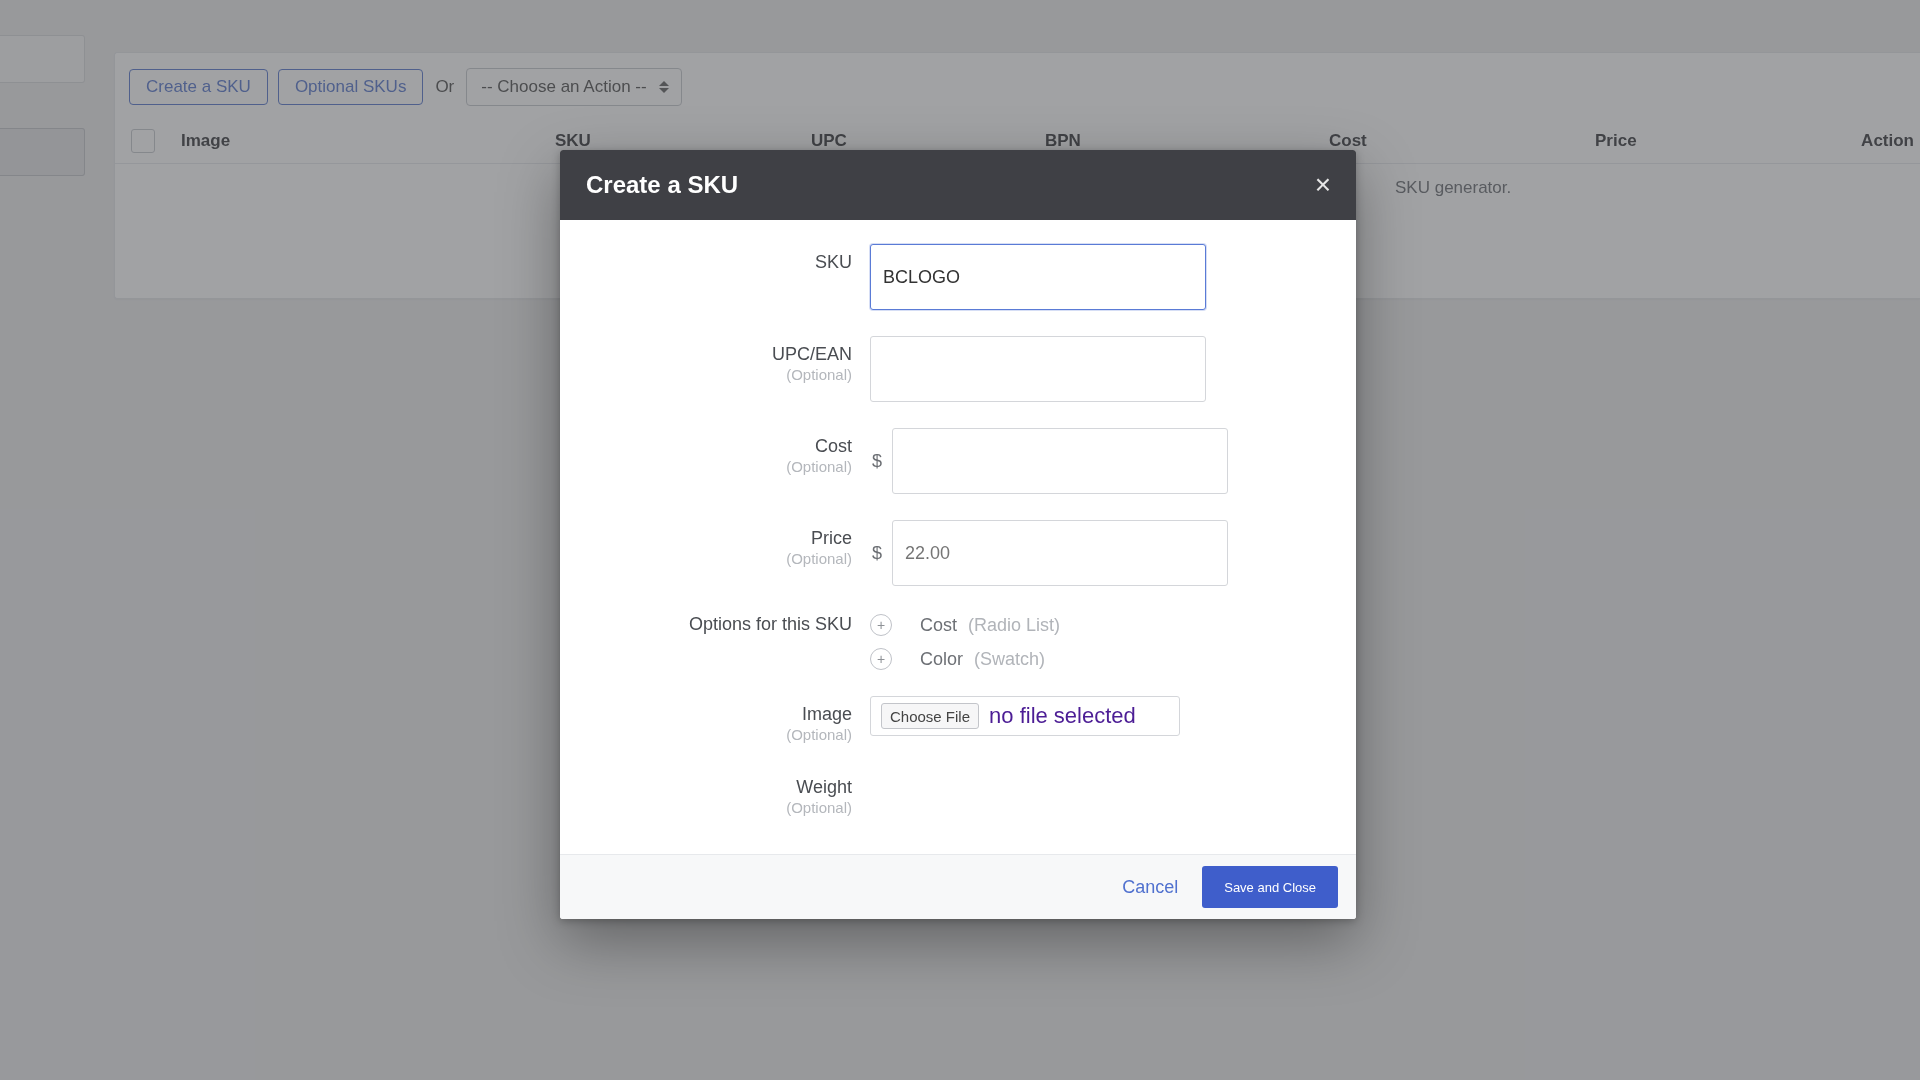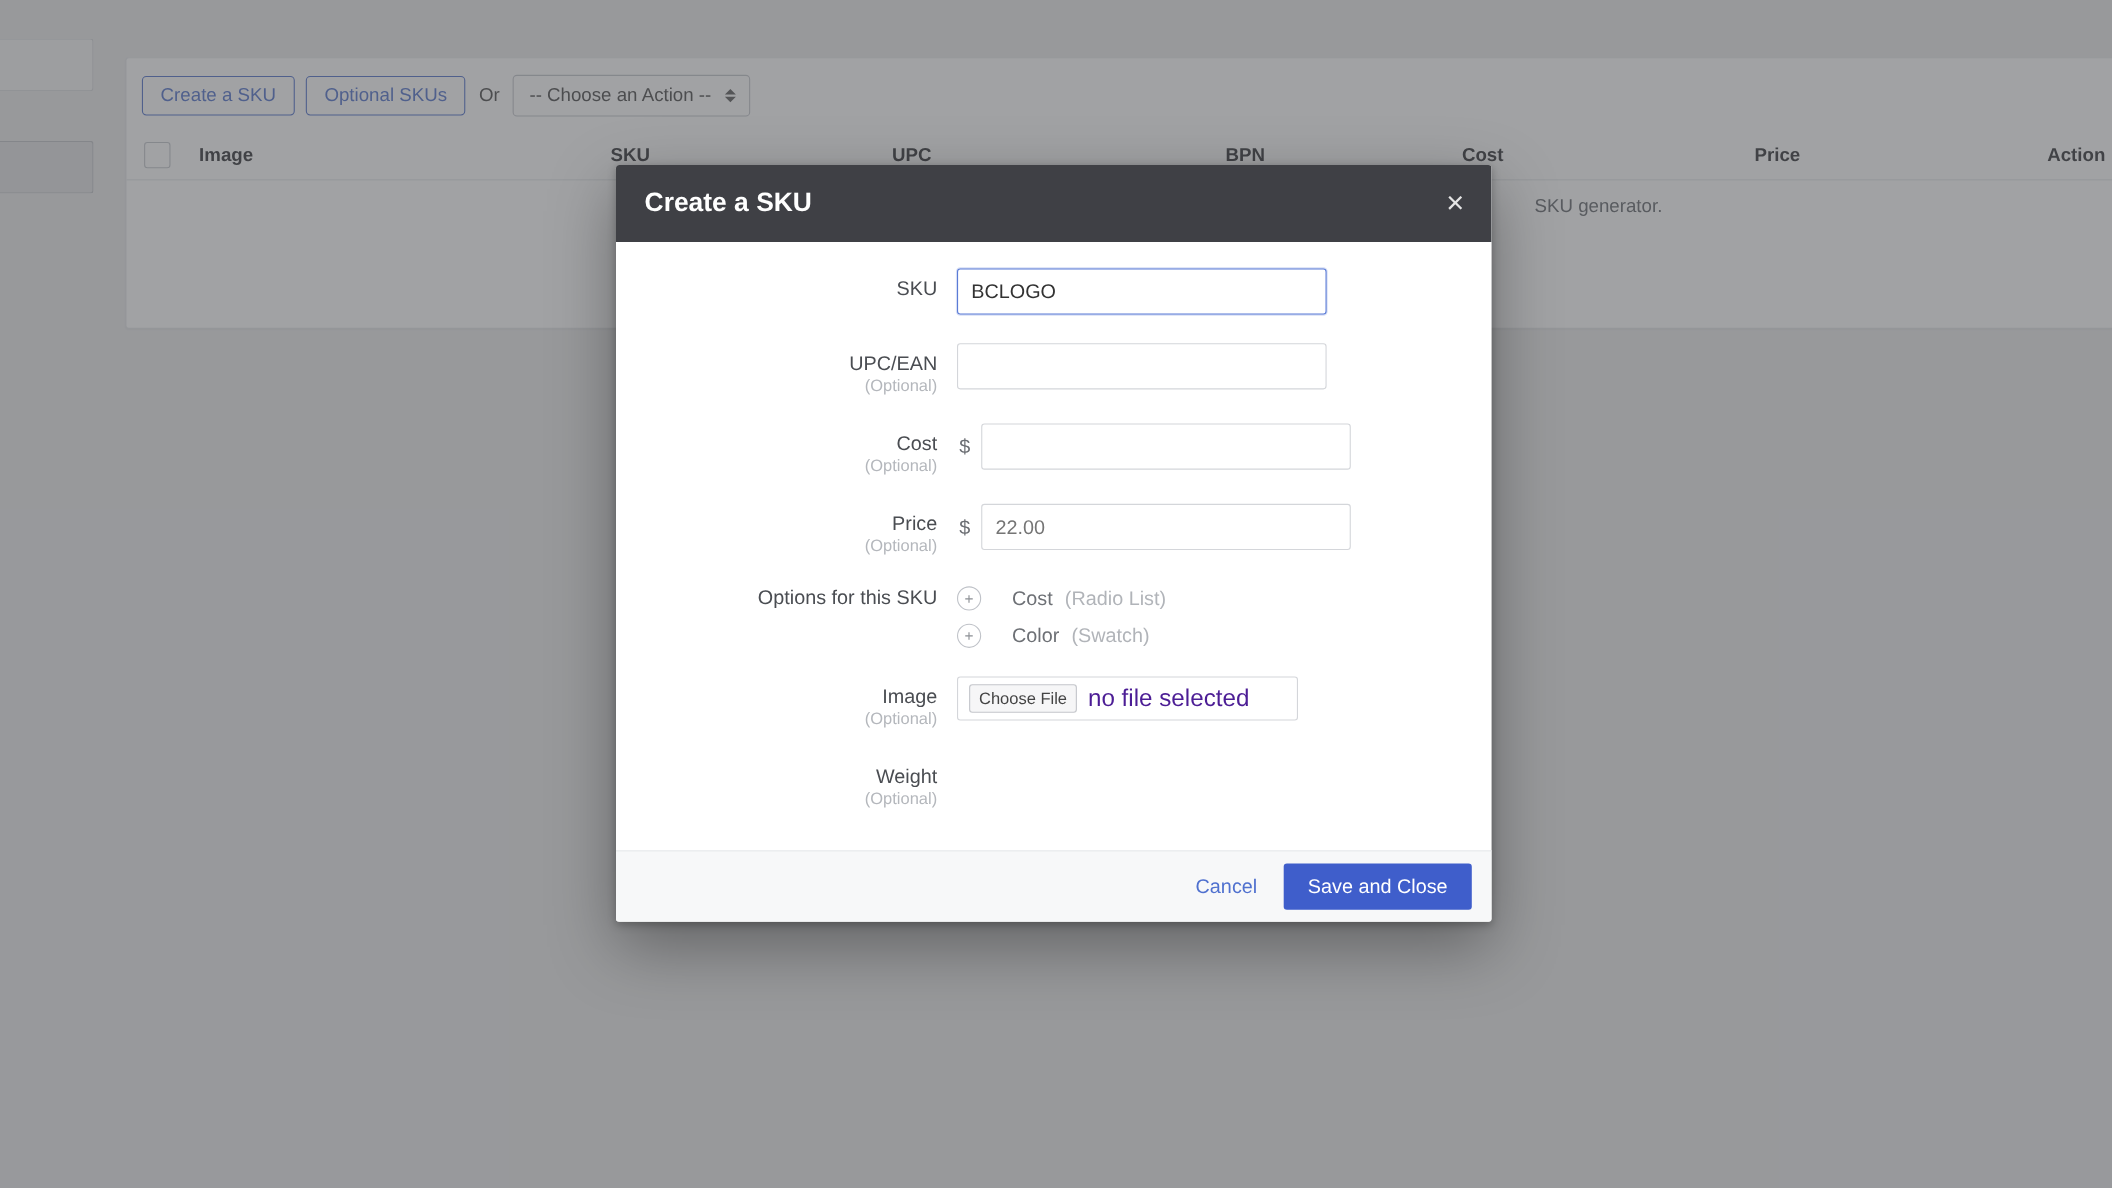--- a/index.html
+++ b/index.html
@@ -127,21 +127,21 @@
     border-radius: 3px;
     background: #fff;
     flex: none;
   }
   .thead .col { flex: none; }
 
   
   .col-image  { position:absolute; left: 66px; }
   .col-sku    { position:absolute; left: 440px; }
   .col-upc    { position:absolute; left: 696px; }
-  .col-bpn    { position:absolute; left: 999px; }
+  .col-bpn    { position:absolute; left: 930px; }
   .col-cost   { position:absolute; left: 1214px;}
   .col-price  { position:absolute; left: 1480px;}
   .col-action { position:absolute; right: 0; padding-right:6px;}
 
   .hint-row {
     position: relative;
     height: 54px;
     font-size: 17px;
     color: #5f6368;
   }
@@ -230,21 +230,21 @@
     display: flex;
     align-items: center;
     gap: 8px;
   }
 
   .text-input {
     height: 40px;
     width: 310px;
     border: 1px solid #d4d6da;
     border-radius: 3px;
-    padding: 0 12px;
+    padding: 12px 12px;
     font-size: 18px;
     color: #333;
   }
   .text-input.active {
     border-color: #5a7bd6;
     box-shadow: 0 0 0 1px rgba(90,123,214,.25);
   }
   .text-input.placeholder { color:#9ea1a7; }
 
   .currency {
@@ -323,21 +323,21 @@
     font-size: 18px;
     cursor: pointer;
     padding: 6px 8px;
   }
   .btn-primary {
     background: #3f5ecb;
     color: #fff;
     border: none;
     height: 42px;
     padding: 0 22px;
-    font-size: 18px;
+    font-size: 13px;
     border-radius: 3px;
     cursor: pointer;
   }
 
 </style>
 </head>
 <body>
 
 <div class="page" data-name="background-page">
 

